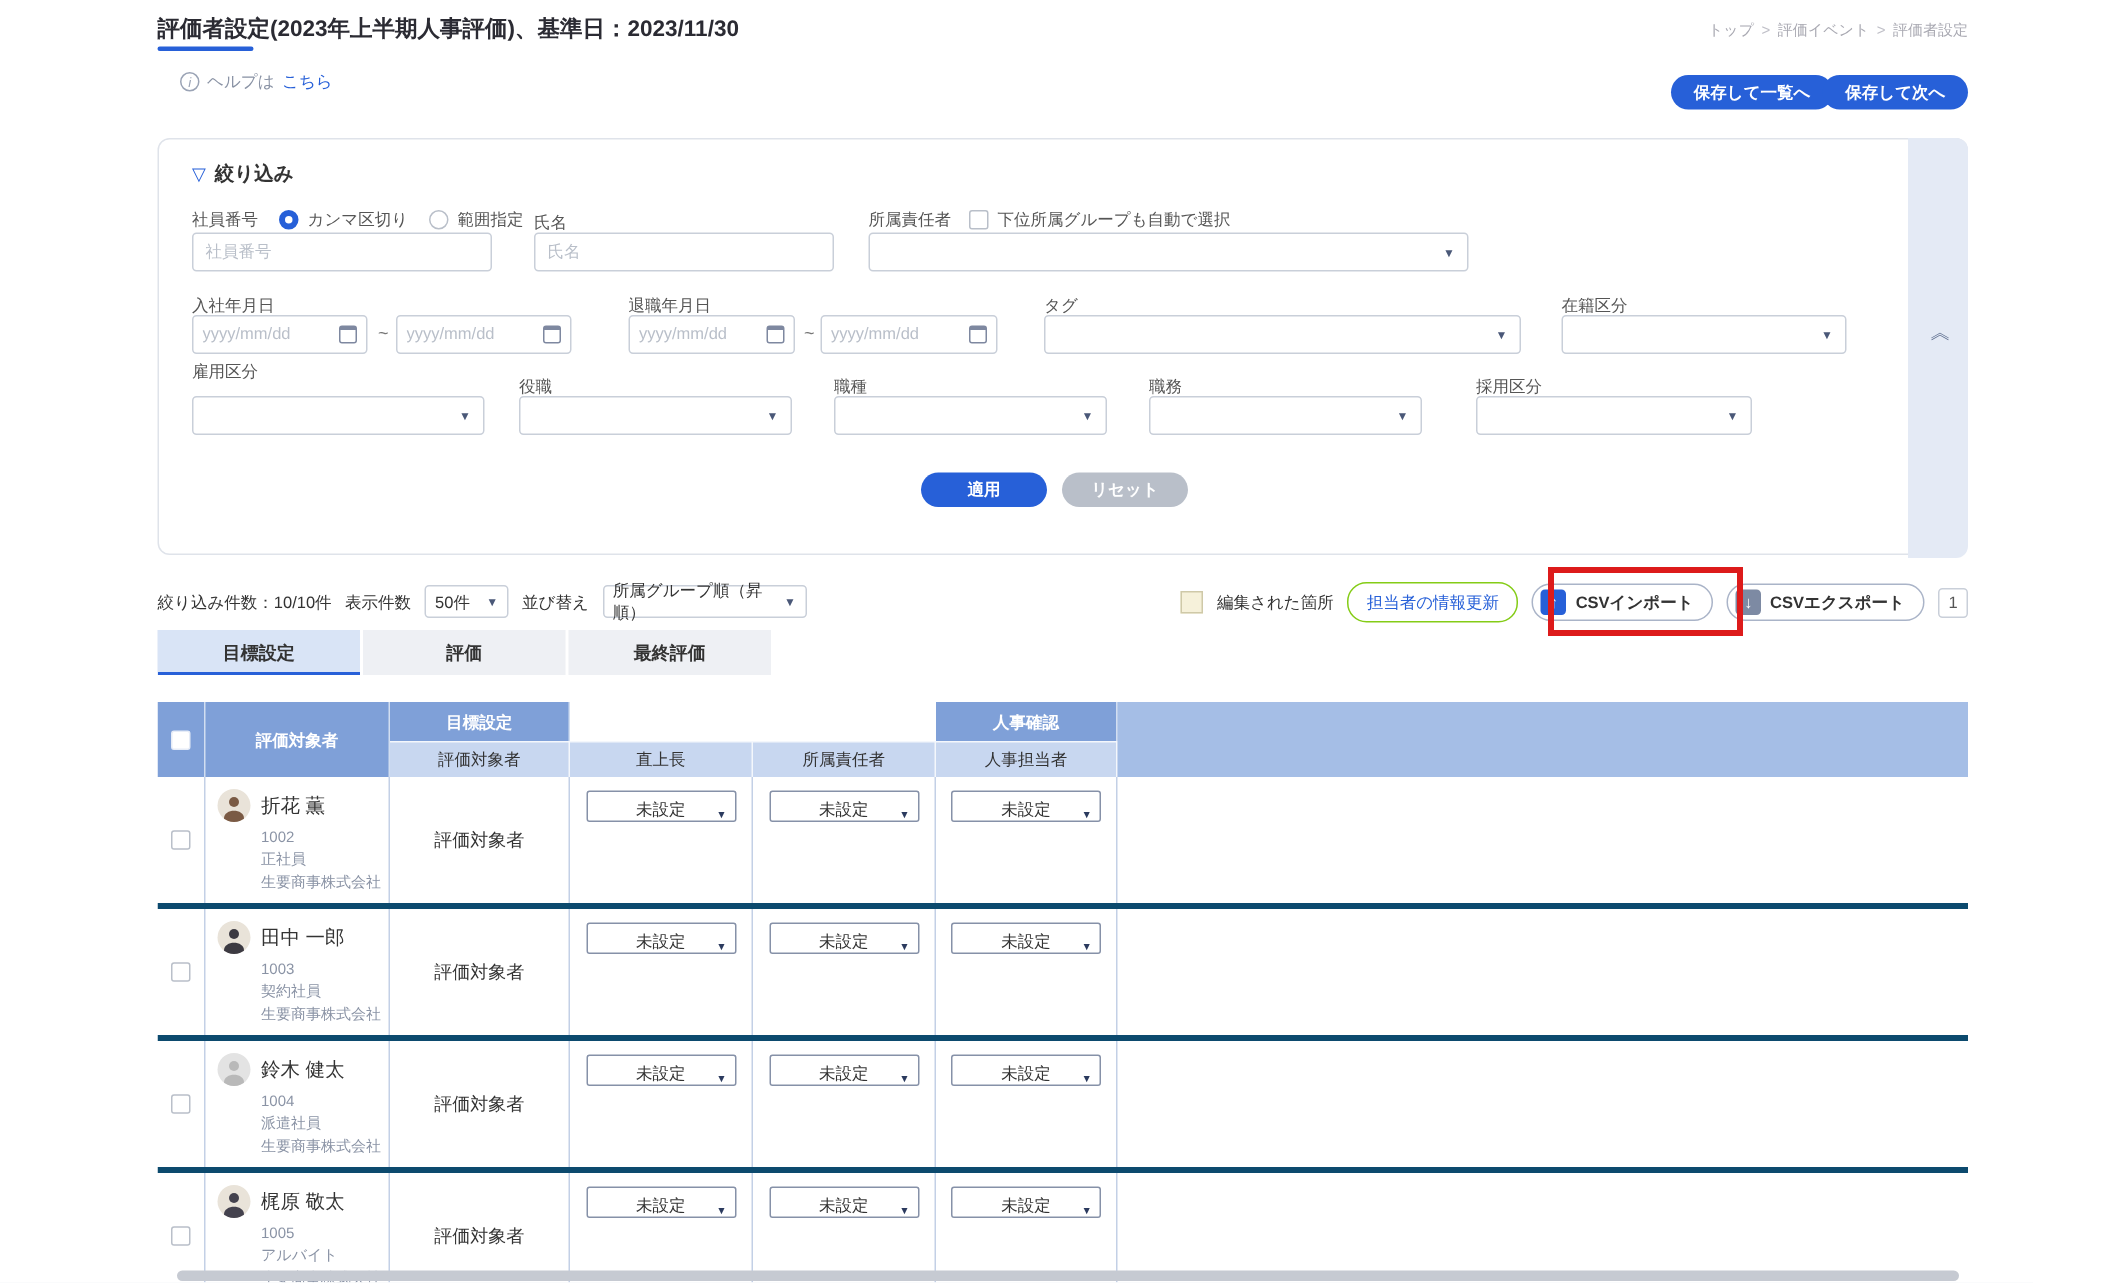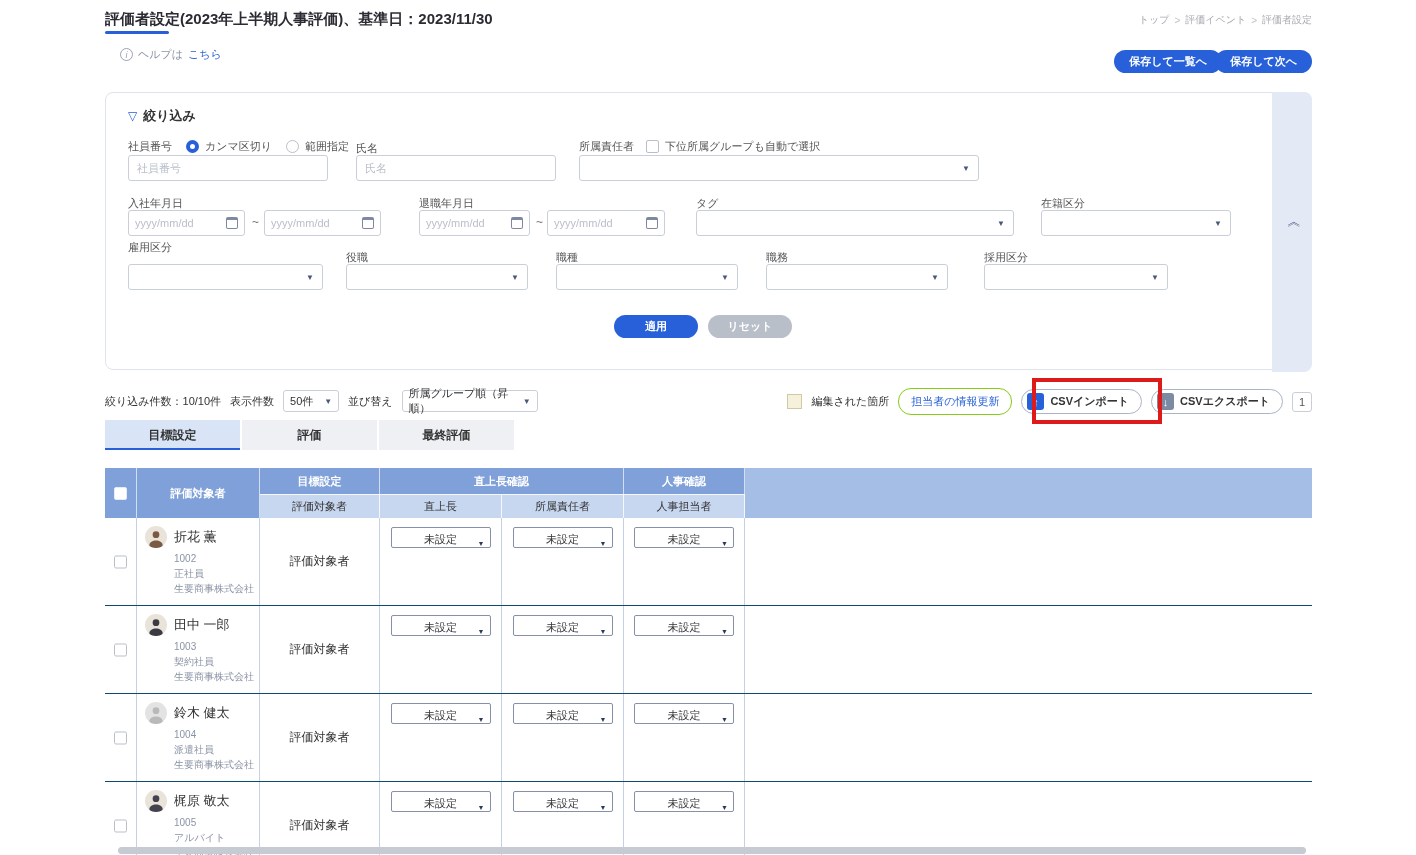--- a/index.html
+++ b/index.html
@@ -80,21 +80,21 @@
     font-weight:bold; background:#eef0f4; color:#333; cursor:pointer; }
   .tab.active { background:#d9e4f6; box-shadow:inset 0 -2px 0 #2760d8; }
 
   
   .etable { position:absolute; left:105px; top:468px; width:1207px; height:387px; overflow:hidden; background:#fff; }
   .thead { position:relative; height:50px; }
   .hc { position:absolute; display:flex; align-items:center; justify-content:center; font-size:11px; }
   .hc.dark { background:#7fa0d8; color:#fff; font-weight:bold; border-right:1px solid rgba(255,255,255,.65); }
   .hc.light { background:#c8d7f0; color:#333; border-right:1px solid rgba(255,255,255,.8); border-top:1px solid rgba(255,255,255,.8); }
   .hc.rest { background:#a5bee6; }
-  .trow { position:relative; height:88px; border-bottom:1px solid #0c4a6e; background:#fff; }
+  .trow { position:relative; height:88px; border-bottom:4px solid #0c4a6e; background:#fff; }
   .tc { position:absolute; top:0; height:100%; border-right:1px solid #c3d0e6; }
   .rowcb { position:absolute; left:9px; top:50%; transform:translateY(-50%); }
   .person-cell { padding:8px 4px 0 8px; }
   .person-top { display:flex; align-items:center; }
   .avatar { width:22px; height:22px; border-radius:50%; overflow:hidden; background:#e9e3d9; flex:none;
     display:flex; align-items:flex-end; justify-content:center; }
   .avatar svg { width:20px; height:20px; display:block; }
   .a1 svg { fill:#7a5a44; } .a2 svg { fill:#3c3a42; } .a3 svg { fill:#b9b9b9; } .a4 svg { fill:#44424e; }
   .a3 { background:#e3e3e3; }
   .pname { font-size:13px; color:#333; margin-left:7px; }
@@ -252,21 +252,20 @@
   </div>
 
   <div class="etable">
     <div class="thead">
       <div class="hc dark" style="left:0; top:0; width:32px; height:50px;">
         <span class="cbx" style="border-color:#e6ecf7;"></span>
       </div>
       <div class="hc dark" style="left:32px; top:0; width:123px; height:50px;">評価対象者</div>
       <div class="hc dark" style="left:155px; top:0; width:120px; height:26px;">目標設定</div>
       <div class="hc light" style="left:155px; top:26px; width:120px; height:24px;">評価対象者</div>
-      <div class="hc dark" style="left:275px; top:0; width:244px; height:26px;">直上長確認</div>
       <div class="hc light" style="left:275px; top:26px; width:122px; height:24px;">直上長</div>
       <div class="hc light" style="left:397px; top:26px; width:122px; height:24px;">所属責任者</div>
       <div class="hc dark" style="left:519px; top:0; width:121px; height:26px;">人事確認</div>
       <div class="hc light" style="left:519px; top:26px; width:121px; height:24px;">人事担当者</div>
       <div class="hc rest" style="left:640px; top:0; width:567px; height:50px;"></div>
     </div>
 
     <div class="trow">
       <div class="tc" style="left:0; width:32px;">
         <span class="cbx rowcb"></span>

